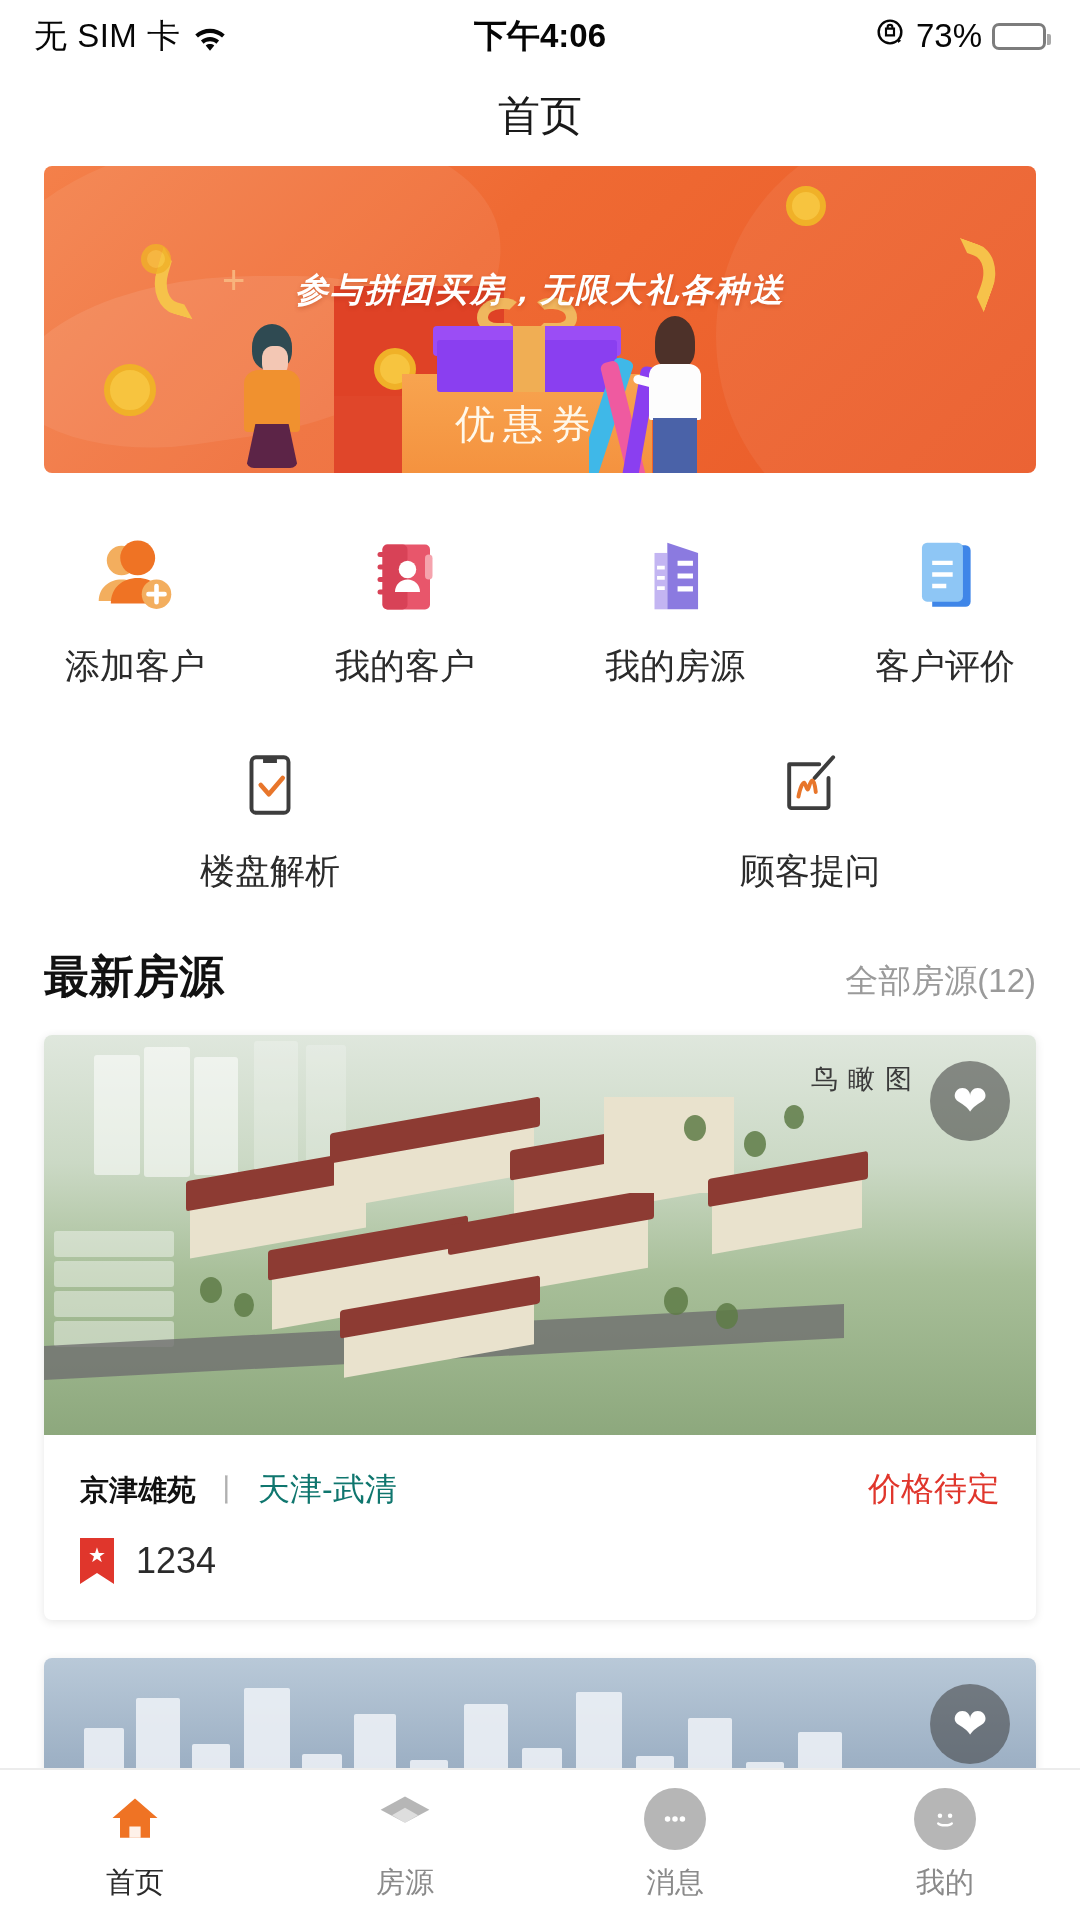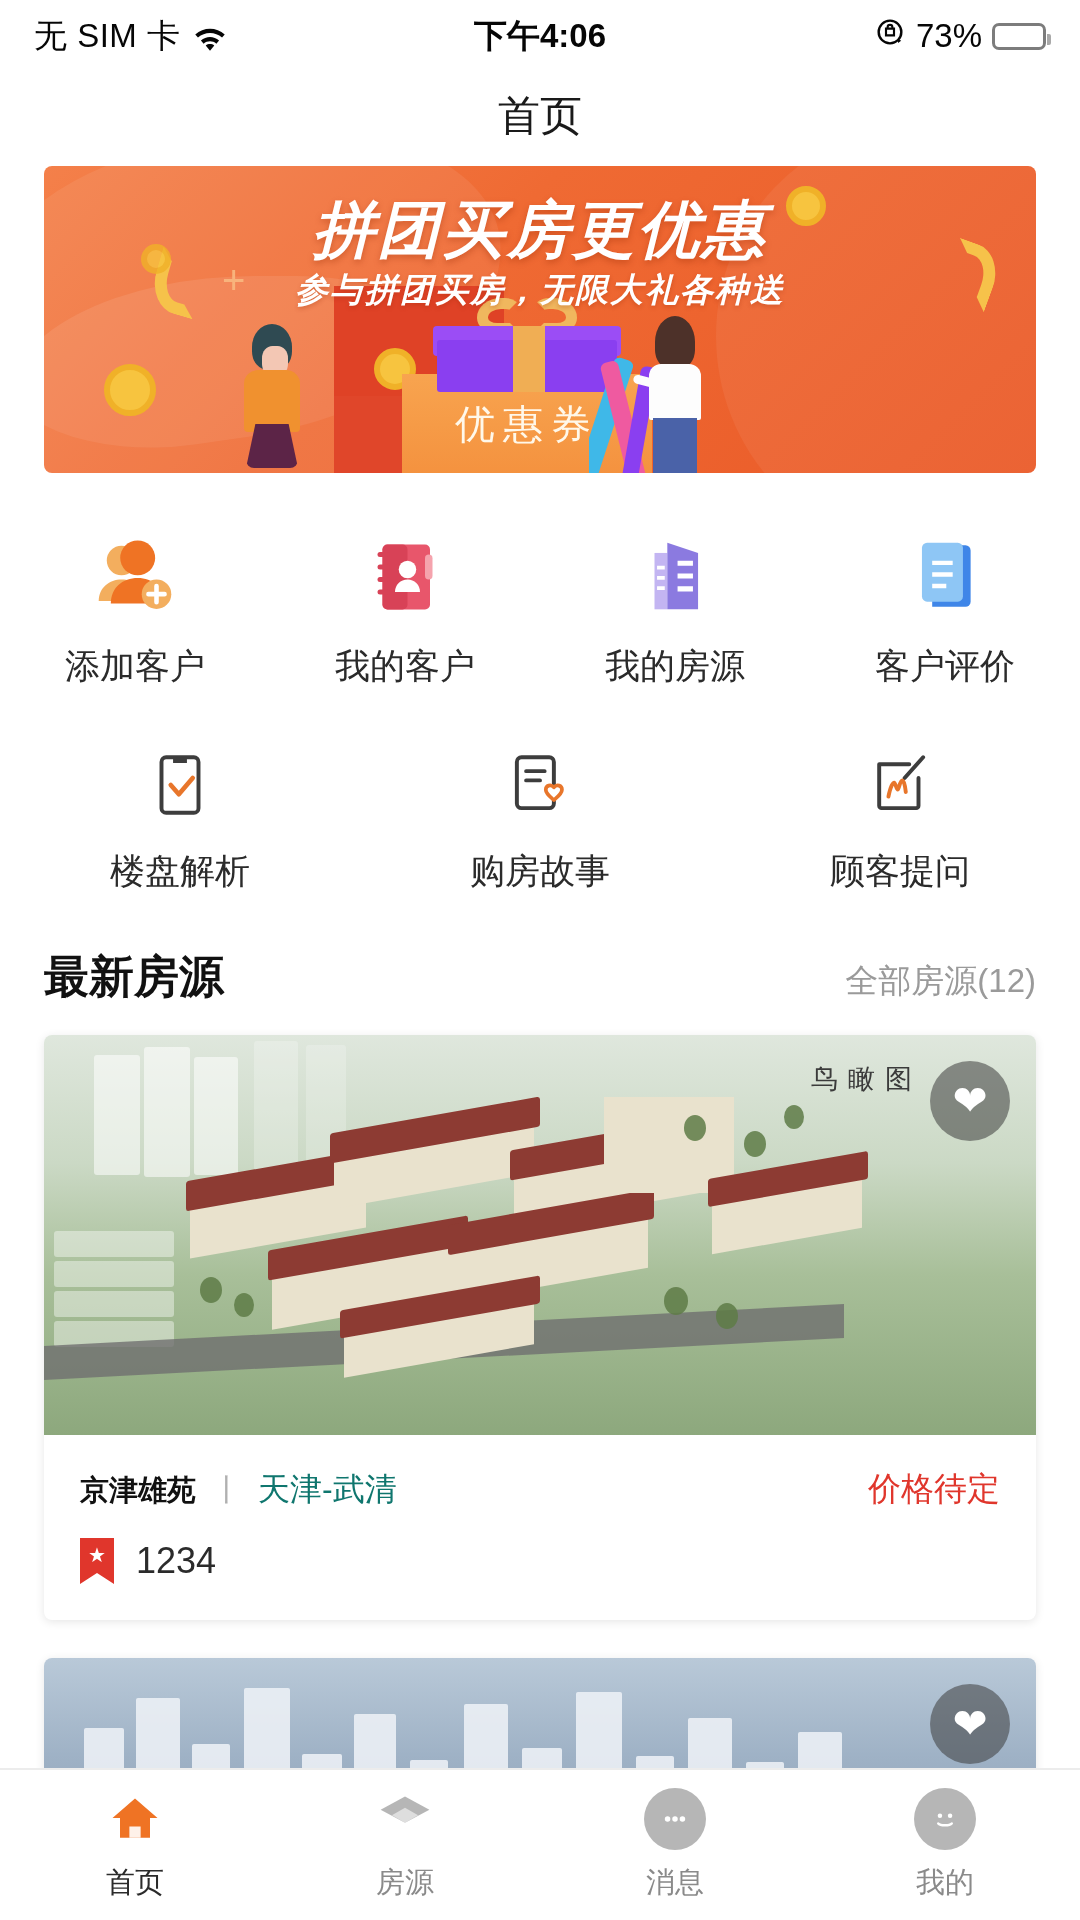--- a/index.html
+++ b/index.html
@@ -231,21 +231,20 @@
           <div class="rc2"></div>
           <div class="rc3"></div>
       </div>
       <div class="person-r">
         <div class="pr-hair"></div>
           <div class="pr-body"></div>
         <div class="pr-arm"></div>
           <div class="pr-legs"></div>
       </div>
 
-      <div class="bn-title">拼团买房更优惠</div>
       <div class="bn-sub">参与拼团买房，无限大礼各种送</div>
     </div>
   </div>
 
   <div class="grid">
 
     <div class="grid-row">
 
       <div class="grid-cell">
         <div class="grid-ic">
@@ -309,30 +308,20 @@
         <div class="grid-ic">
           <svg viewBox="0 0 64 64" width="74" height="74">
             <rect x="16" y="8" width="32" height="48" rx="4" fill="none" stroke="#3d3d3d" stroke-width="3.4"></rect>
             <path d="M26 8h12v5H26z" fill="#3d3d3d"></path>
             <path d="M24 32l7 8 12-14" fill="none" stroke="#e8762b" stroke-width="4" stroke-linecap="round" stroke-linejoin="round"></path>
           </svg>
         </div>
         <div class="grid-label">楼盘解析</div>
       </div>
 
-      <div class="grid-cell">
-        <div class="grid-ic">
-          <svg viewBox="0 0 64 64" width="74" height="74">
-            <path d="M12 12a4 4 0 014-4h24a4 4 0 014 4v36a4 4 0 01-4 4H16a4 4 0 01-4-4z" fill="none" stroke="#3d3d3d" stroke-width="3.4"></path>
-            <path d="M20 20h16M20 28h12" stroke="#3d3d3d" stroke-width="3.4" stroke-linecap="round"></path>
-            <path d="M44 34c2.6-3 7-1.6 7 2.2 0 3.6-4.6 6.8-7 8.8-2.4-2-7-5.2-7-8.8 0-3.8 4.4-5.2 7-2.2z" fill="#fff" stroke="#e8762b" stroke-width="3.2" stroke-linejoin="round"></path>
-          </svg>
-        </div>
-        <div class="grid-label">购房故事</div>
-      </div>
 
       <div class="grid-cell">
         <div class="grid-ic">
           <svg viewBox="0 0 64 64" width="74" height="74">
             <path d="M14 14h26M14 14v36a2 2 0 002 2h30a2 2 0 002-2V26" fill="none" stroke="#3d3d3d" stroke-width="3.4" stroke-linecap="round"></path>
             <path d="M14 14v0" stroke="#3d3d3d" stroke-width="3.4"></path>
             <path d="M36 30l6-8 4 3-7 9z" fill="none" stroke="#3d3d3d" stroke-width="0"></path>
             <path d="M52 8L36 26" stroke="#3d3d3d" stroke-width="3.4" stroke-linecap="round"></path>
             <path d="M22 42c2-10 4-12 5-12s2 6 3 6 2-8 4-8 3 10 3 10" fill="none" stroke="#e8762b" stroke-width="3.4" stroke-linecap="round" stroke-linejoin="round"></path>
           </svg>

